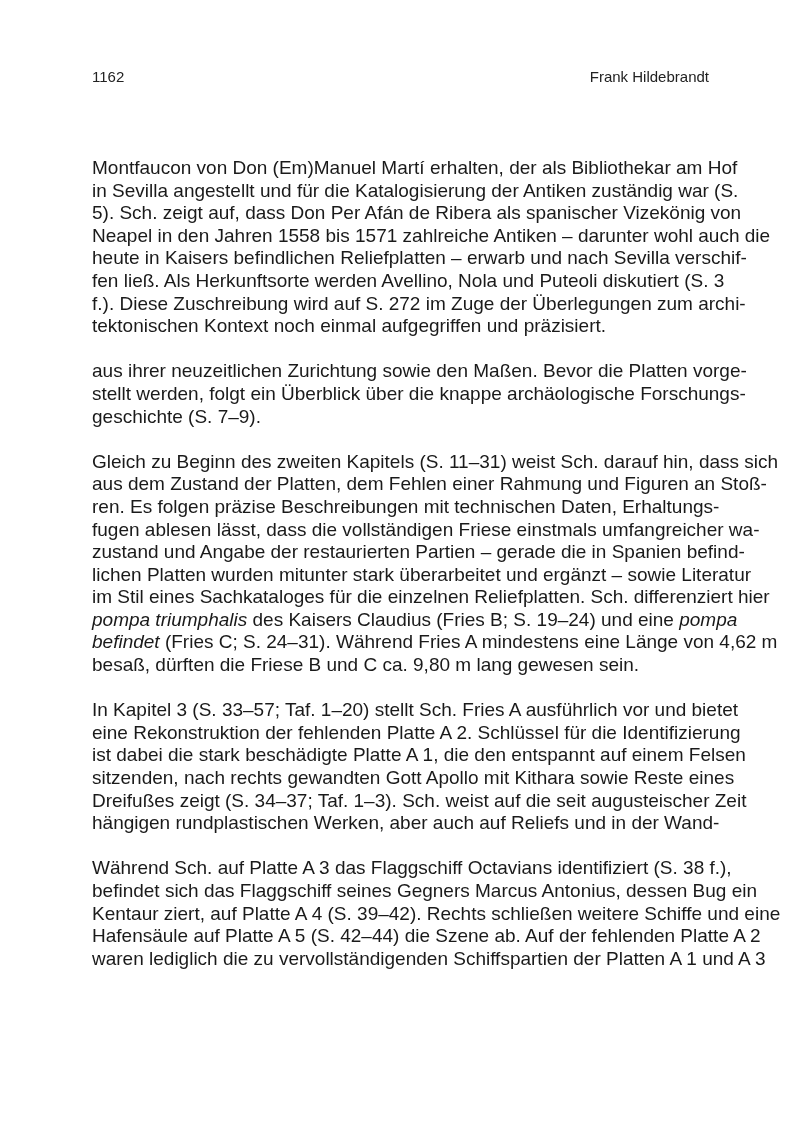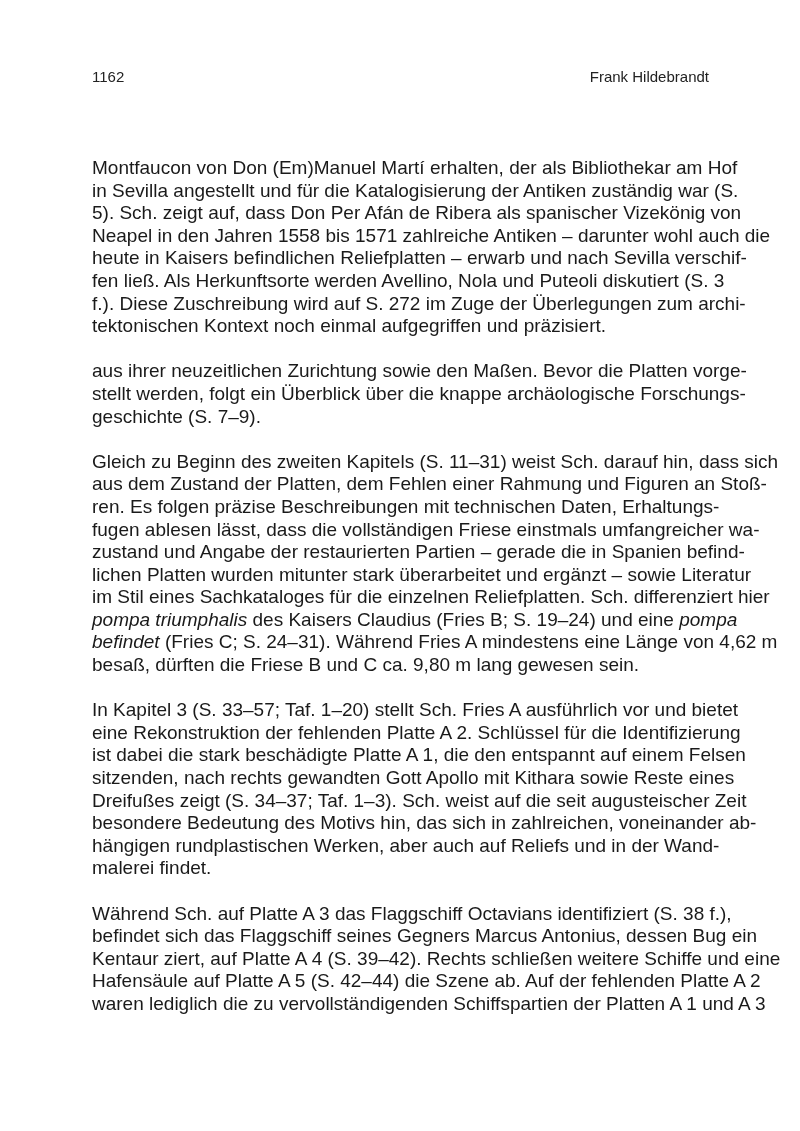--- a/index.html
+++ b/index.html
@@ -69,23 +69,21 @@
       <span class="line"><em>befindet</em><span> (Fries C; S. 24–31). Während Fries A mindestens eine Länge von 4,62 m</span></span>
       <span class="line last">besaß, dürften die Friese B und C ca. 9,80 m lang gewesen sein.</span>
     </p>
 
     <p class="para">
       <span class="line">In Kapitel 3 (S. 33–57; Taf. 1–20) stellt Sch. Fries A ausführlich vor und bietet</span>
       <span class="line">eine Rekonstruktion der fehlenden Platte A 2. Schlüssel für die Identifizierung</span>
       <span class="line">ist dabei die stark beschädigte Platte A 1, die den entspannt auf einem Felsen</span>
       <span class="line">sitzenden, nach rechts gewandten Gott Apollo mit Kithara sowie Reste eines</span>
       <span class="line">Dreifußes zeigt (S. 34–37; Taf. 1–3). Sch. weist auf die seit augusteischer Zeit</span>
-      <span class="line">besondere Bedeutung des Motivs hin, das sich in zahlreichen, voneinander ab-</span>
       <span class="line">hängigen rundplastischen Werken, aber auch auf Reliefs und in der Wand-</span>
-      <span class="line last">malerei findet.</span>
     </p>
 
     <p class="para">
       <span class="line">Während Sch. auf Platte A 3 das Flaggschiff Octavians identifiziert (S. 38 f.),</span>
       <span class="line">befindet sich das Flaggschiff seines Gegners Marcus Antonius, dessen Bug ein</span>
       <span class="line">Kentaur ziert, auf Platte A 4 (S. 39–42). Rechts schließen weitere Schiffe und eine</span>
       <span class="line">Hafensäule auf Platte A 5 (S. 42–44) die Szene ab. Auf der fehlenden Platte A 2</span>
       <span class="line">waren lediglich die zu vervollständigenden Schiffspartien der Platten A 1 und A 3</span>
     </p>
 

